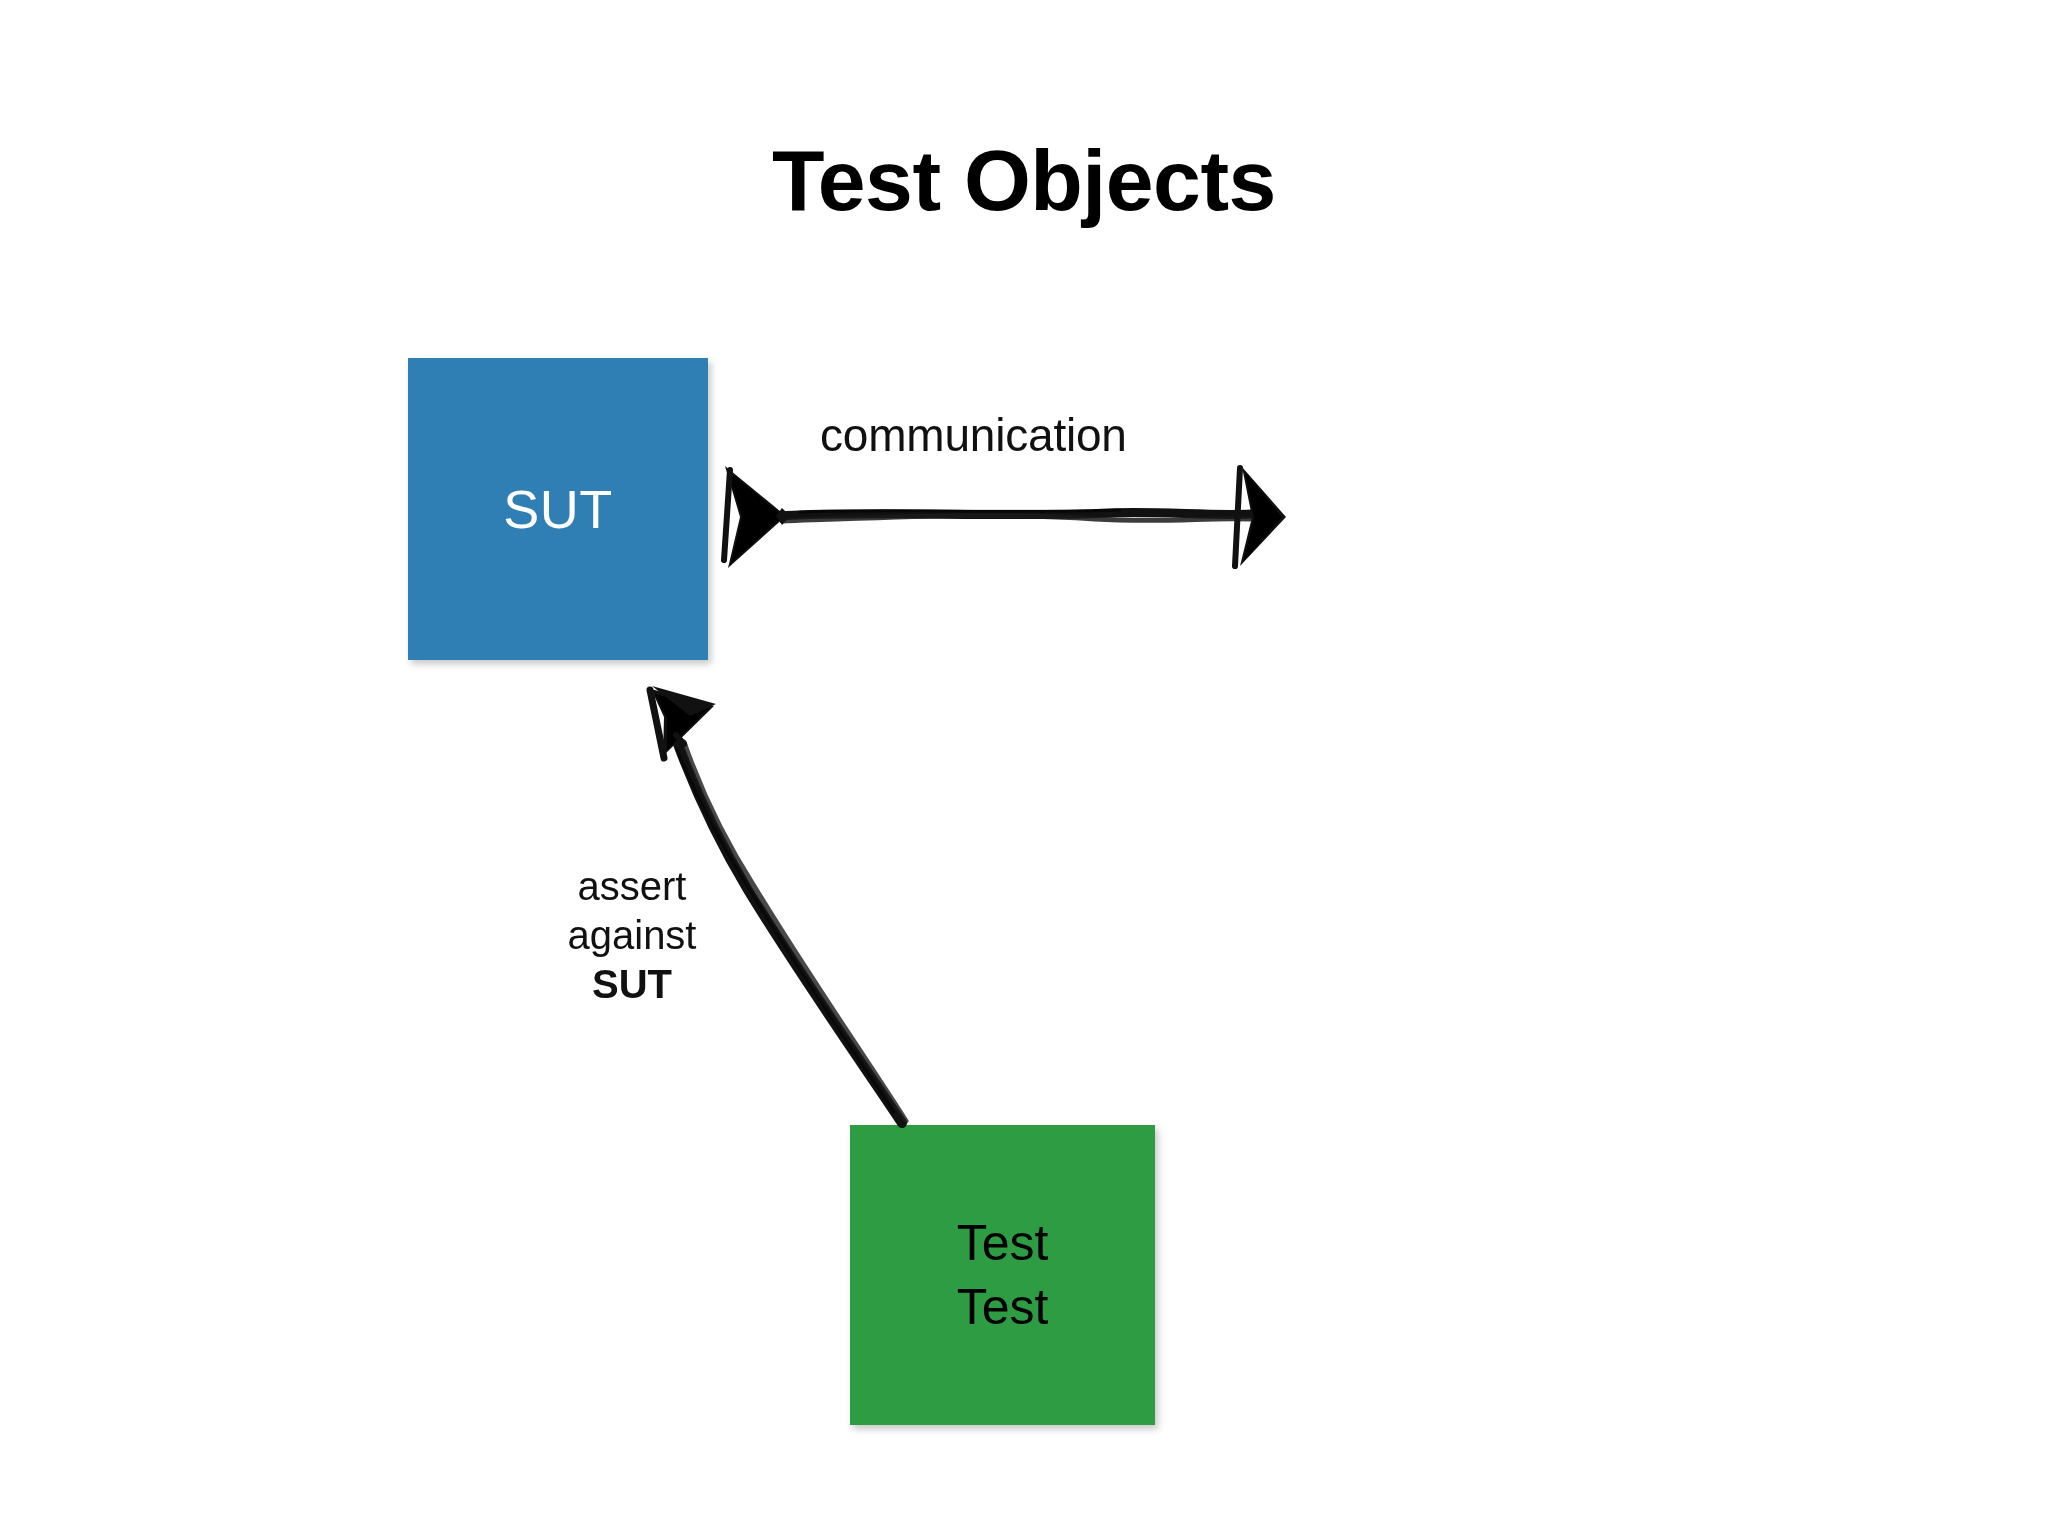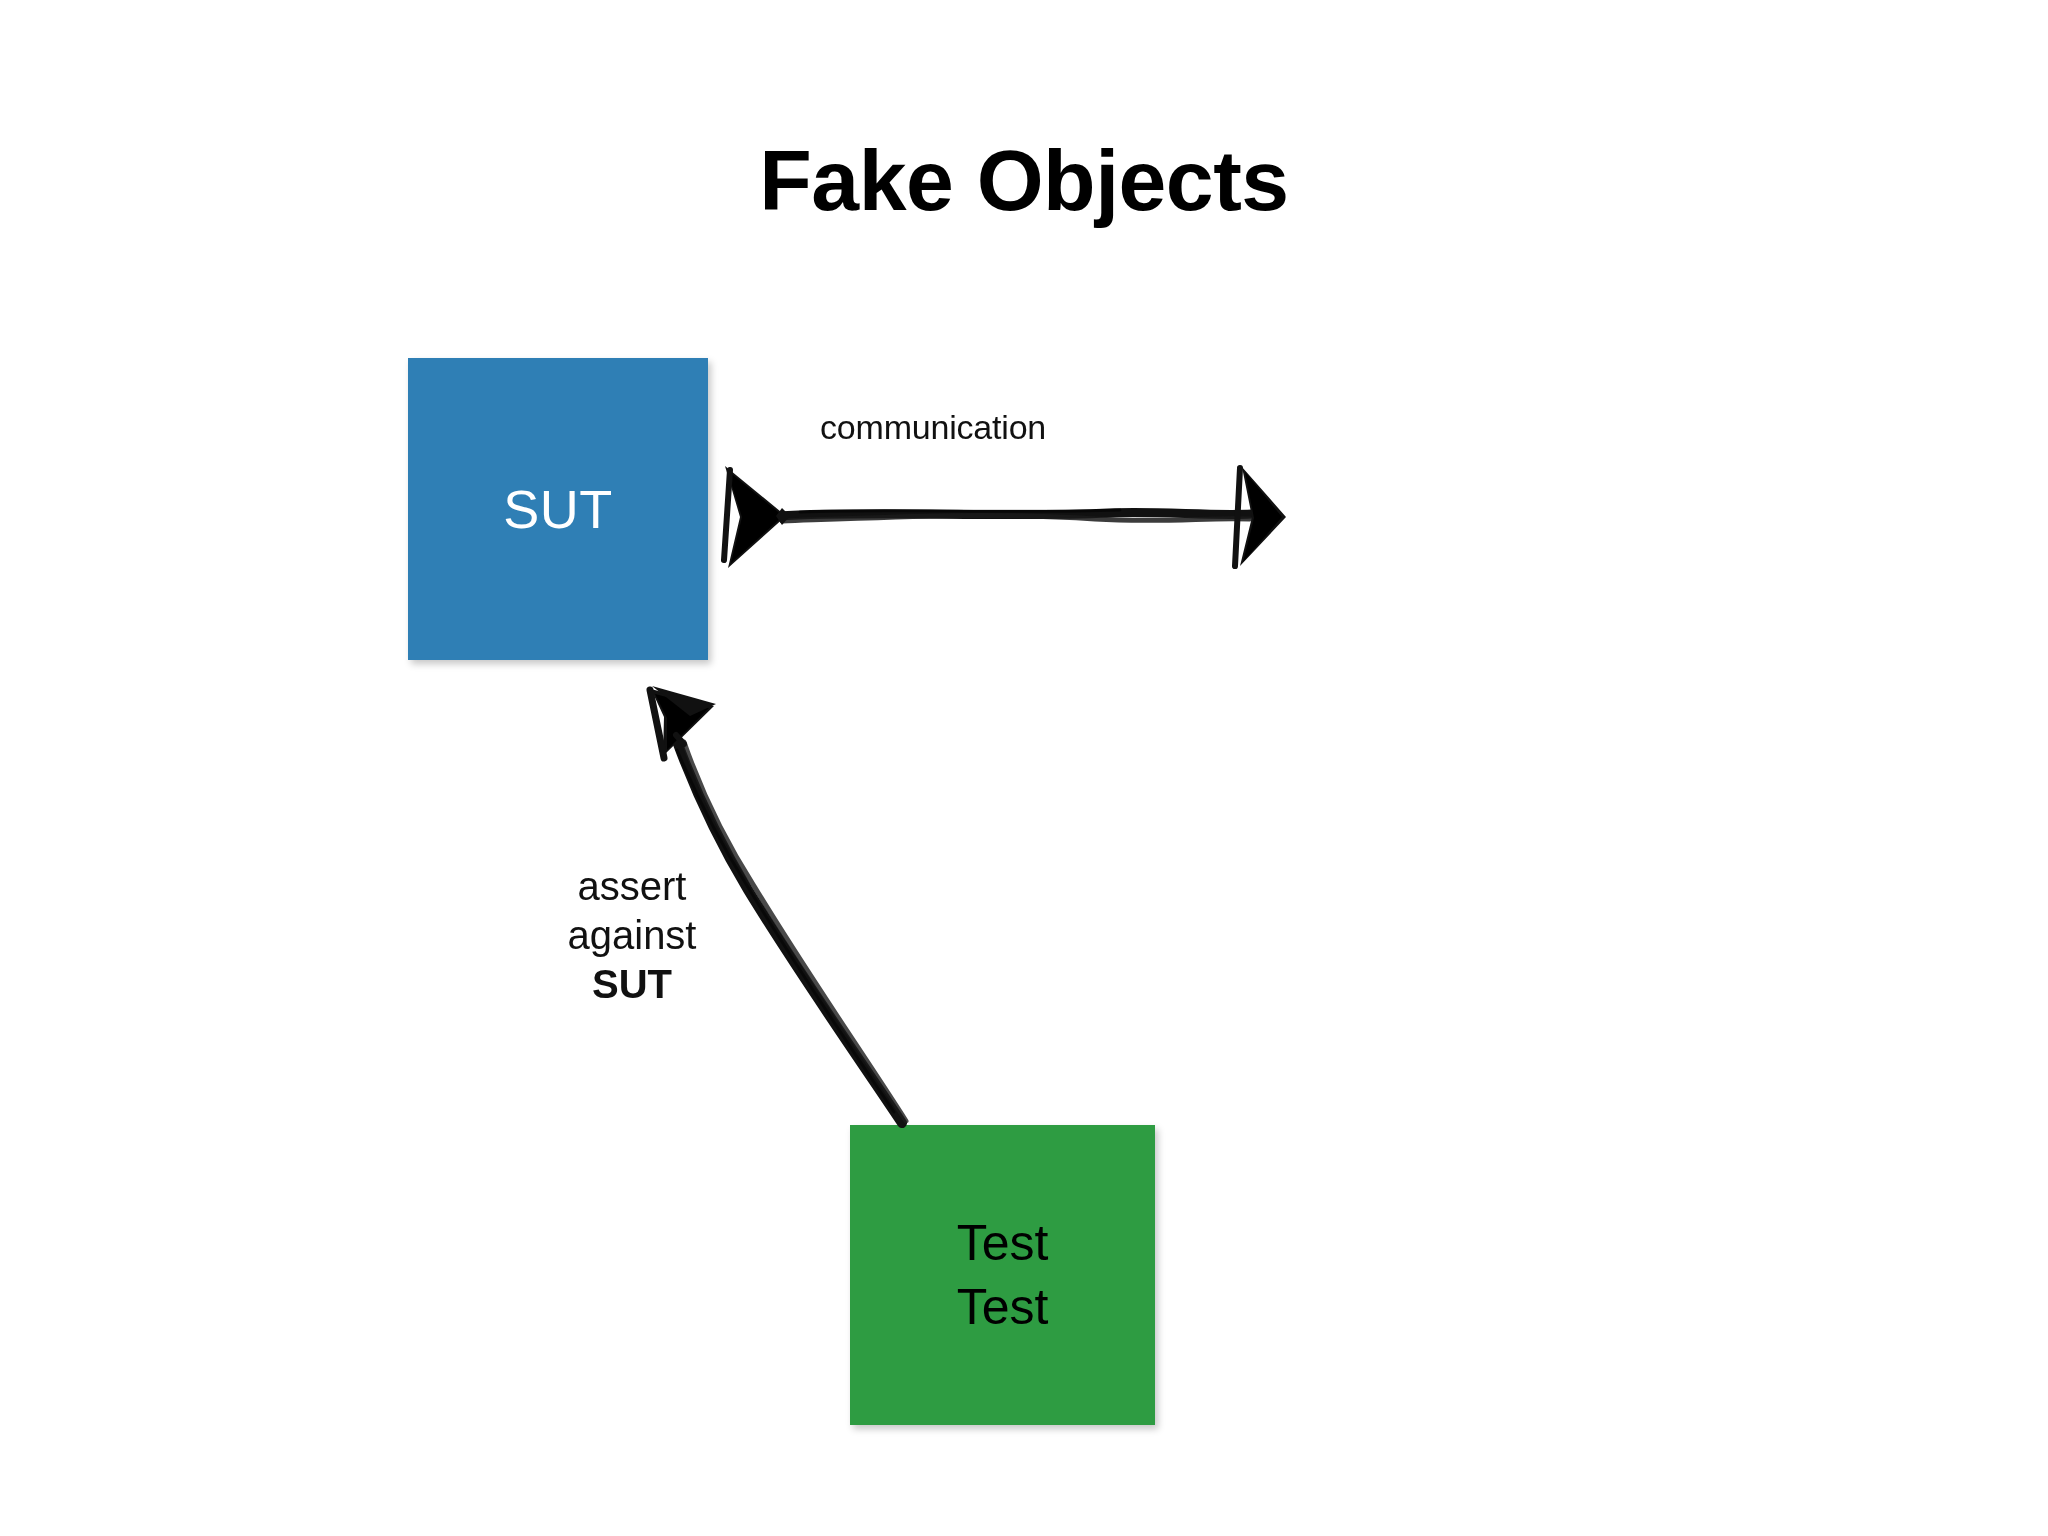--- a/index.html
+++ b/index.html
@@ -102,21 +102,21 @@
   .edge-label {
     position: absolute;
     color: #111111;
     font-weight: 400;
     white-space: nowrap;
   }
 
   #communication-label {
     left: 820px;
     top: 408px;
-    font-size: 34px;
+    font-size: 46px;
     letter-spacing: -0.2px;
     text-align: right;
   }
 
   #assert-label {
     left: 540px;
     top: 862px;
     width: 184px;
     text-align: center;
     font-size: 40px;
@@ -139,21 +139,21 @@
     width: 2048px;
     height: 1536px;
     pointer-events: none;
   }
 </style>
 </head>
 <body>
 
 <div id="slide">
 
-  <div id="title">Fake Objects</div>
+  <div id="title">Test Objects</div>
 
   <div id="sut-box" class="node-box">
     <span class="node-label">SUT</span>
   </div>
 
 
   <div id="testclass-box" class="node-box">
     <span class="node-label">
       <span>Test</span><br>
       <span>Test</span>

